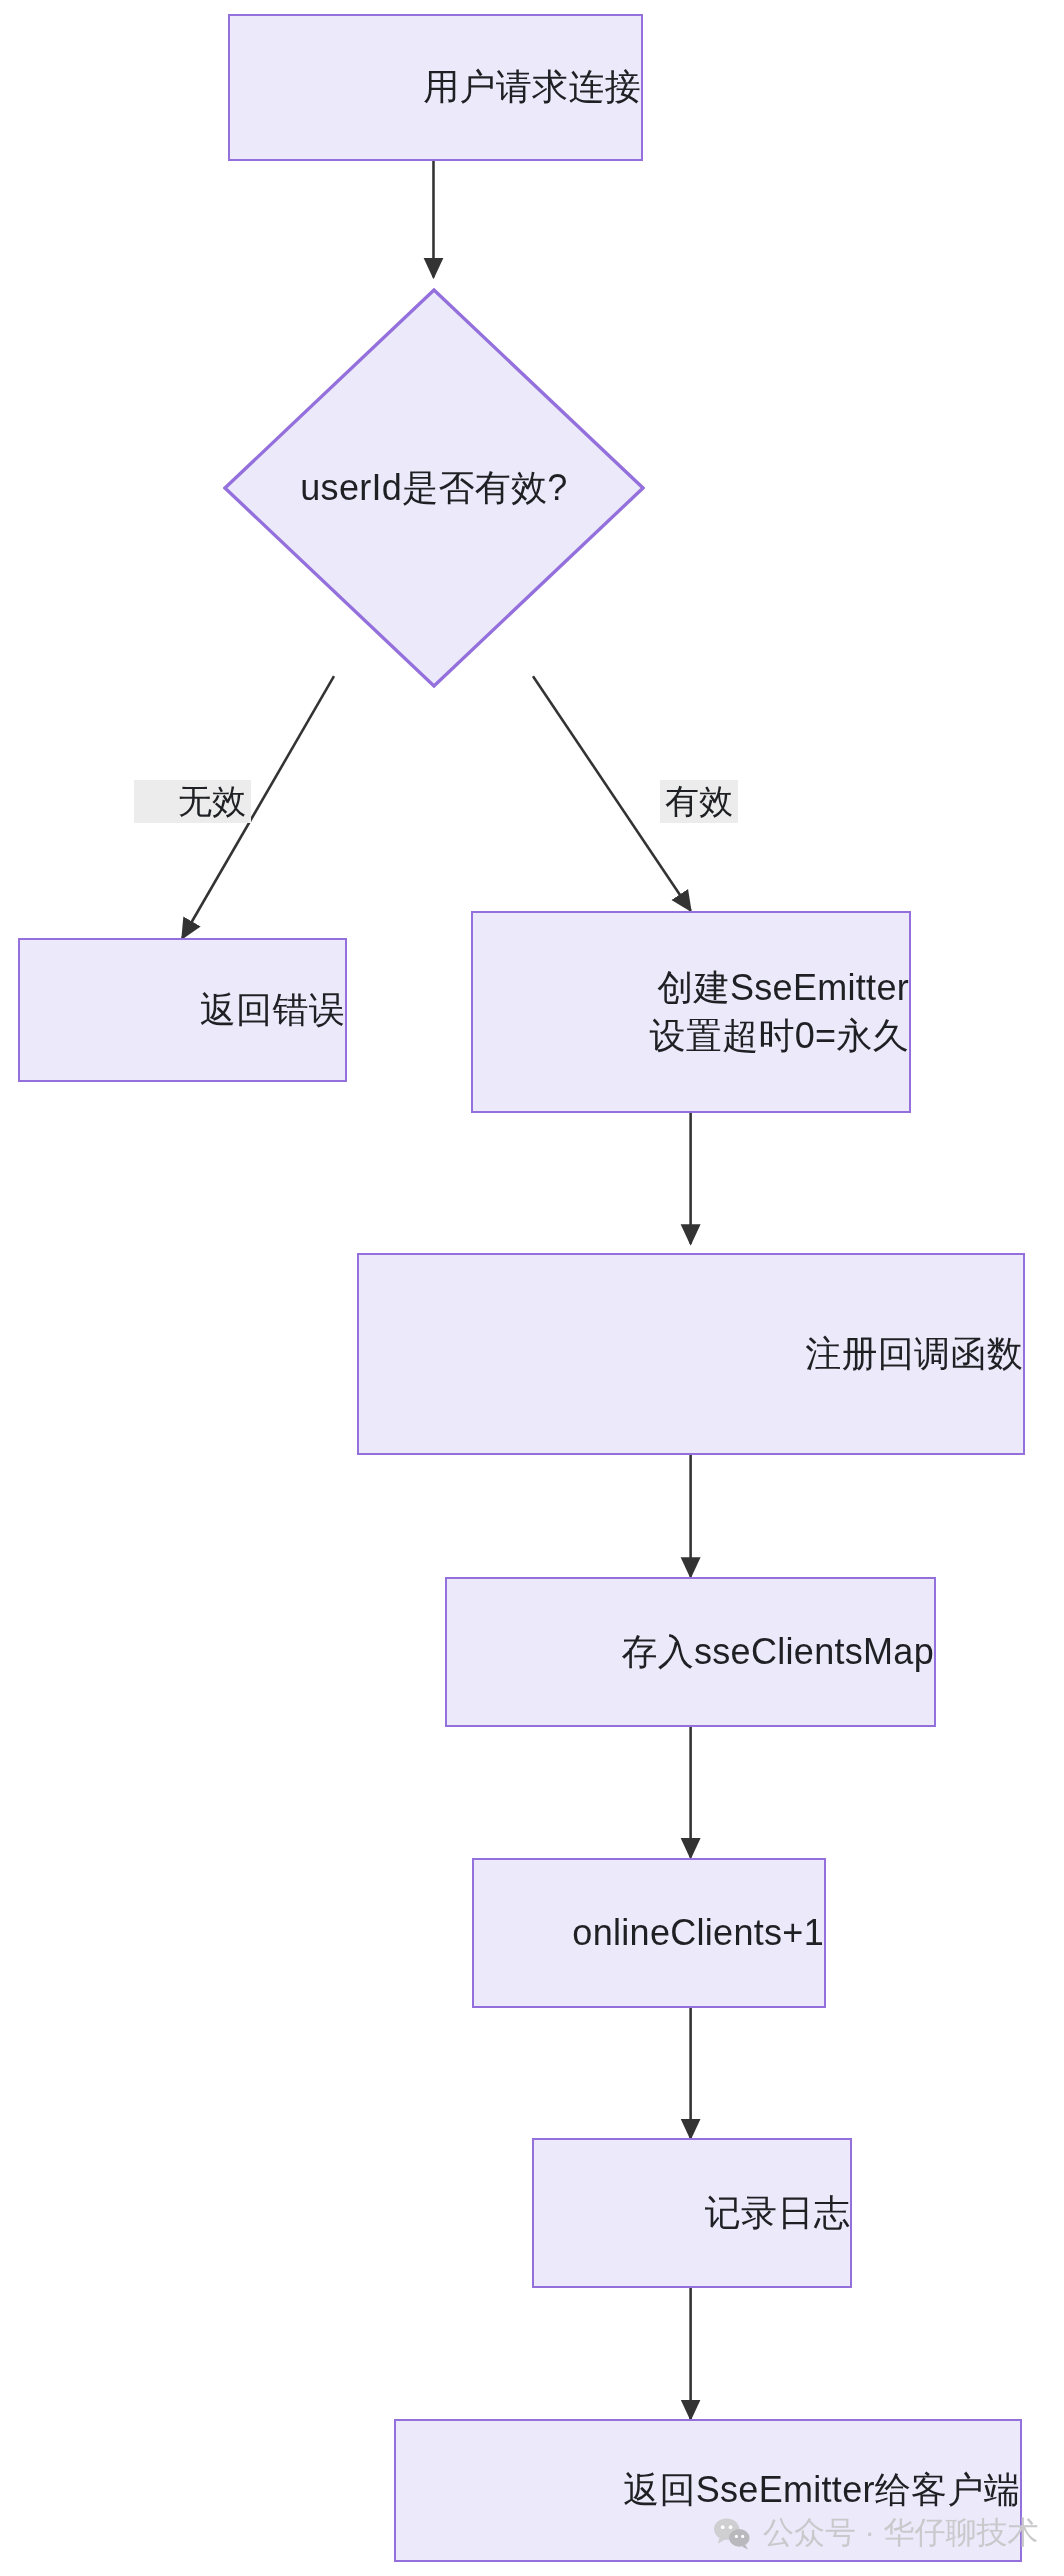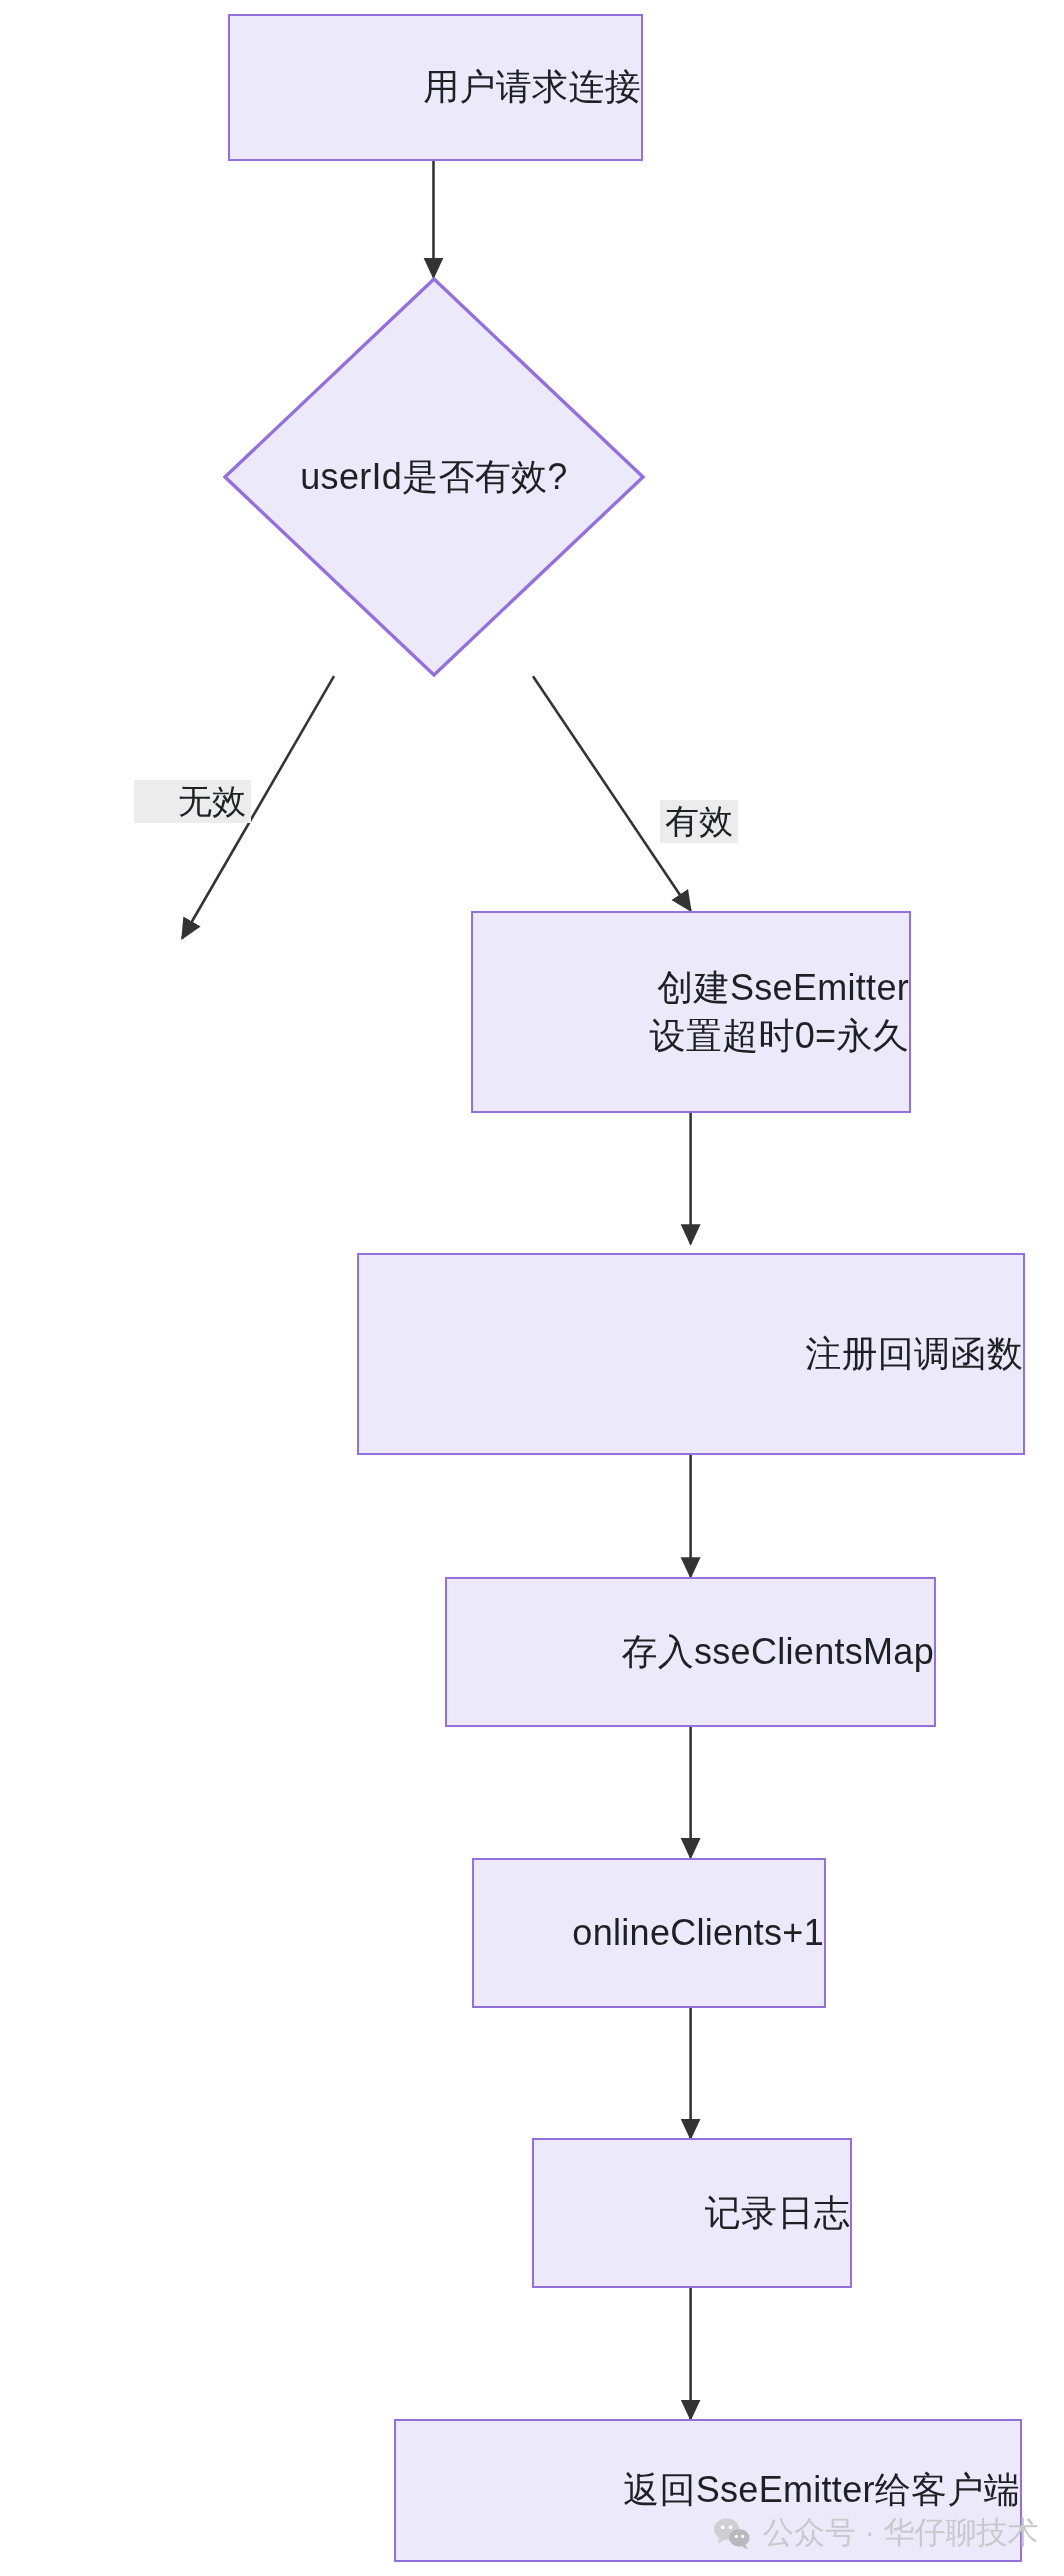--- a/index.html
+++ b/index.html
@@ -121,35 +121,38 @@
 
     <path d="M 701 2037 L 701 2170" stroke="#333333" stroke-width="2.6" fill="none" marker-end="url(#arrowhead)"></path>
 
     <path d="M 701 2322 L 701 2455" stroke="#333333" stroke-width="2.6" fill="none" marker-end="url(#arrowhead)"></path>
   </svg>
 
   <div class="node" style="left:228px; top:14px; width:415px; height:147px;">
     <span class="line">用户请求连接</span>
   </div>
 
-  <div class="diamond-wrap" style="left:223px; top:277px; width:422px; height:400px;">
+  <div class="diamond-wrap" style="left:223px; top:288px; width:422px; height:400px;">
     <svg class="diamond-shape" viewBox="0 0 428 406" preserveAspectRatio="none">
       <polygon points="214,2 426,203 214,404 2,203" fill="#ece9fb" stroke="#9370db" stroke-width="3.4"></polygon>
     </svg>
     <span class="diamond-label">userId是否有效?</span>
   </div>
 
   <div class="edge-label" style="left:134px; top:780px;padding-left:44px;">
     <span>无效</span>
   </div>
 
-  <div class="edge-label" style="left:660px; top:800px;">
+  <div class="edge-label" style="left:660px; top:780px;">
     <span>有效</span>
   </div>
 
+  <div class="node" style="left:18px; top:938px; width:329px; height:144px;">
+    <span class="line">返回错误</span>
+  </div>
 
   <div class="node" style="left:471px; top:911px; width:440px; height:202px;">
     <span class="line">创建SseEmitter</span>
     <span class="line">设置超时0=永久</span>
   </div>
 
   <div class="node" style="left:357px; top:1244px; width:668px; height:202px;margin-top:9px;">
     <span class="line">注册回调函数</span>
   </div>
 

